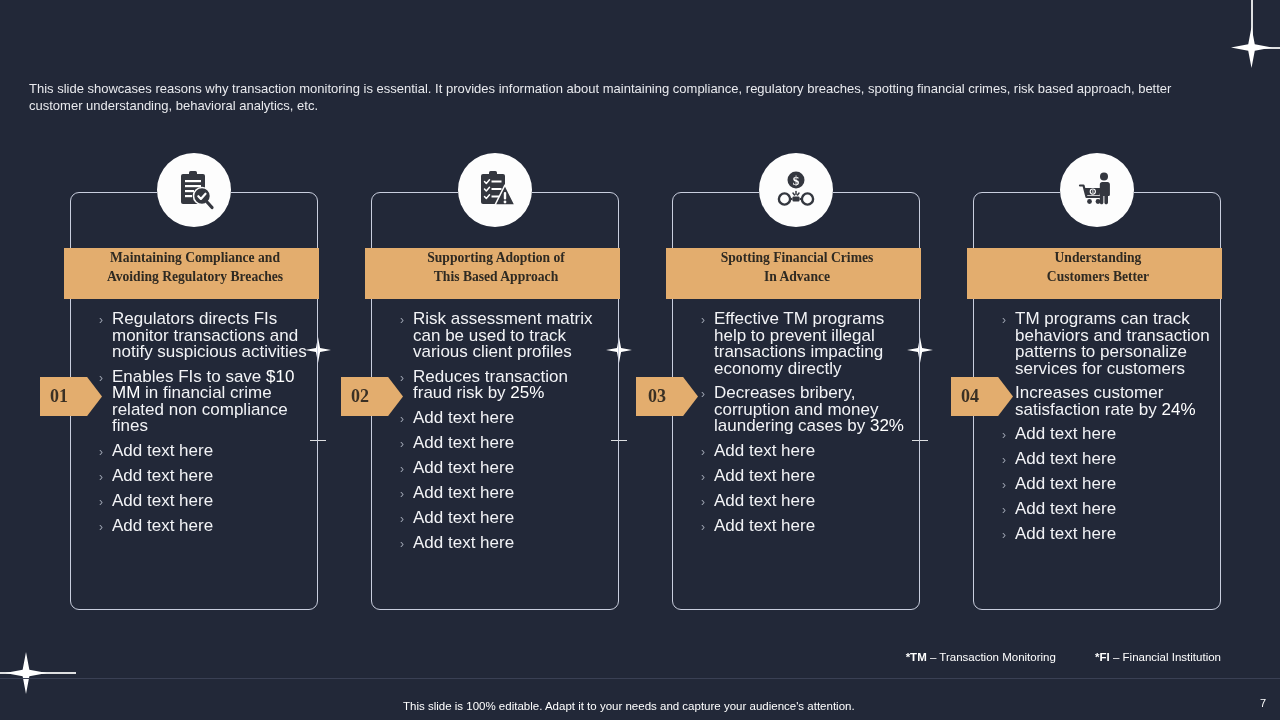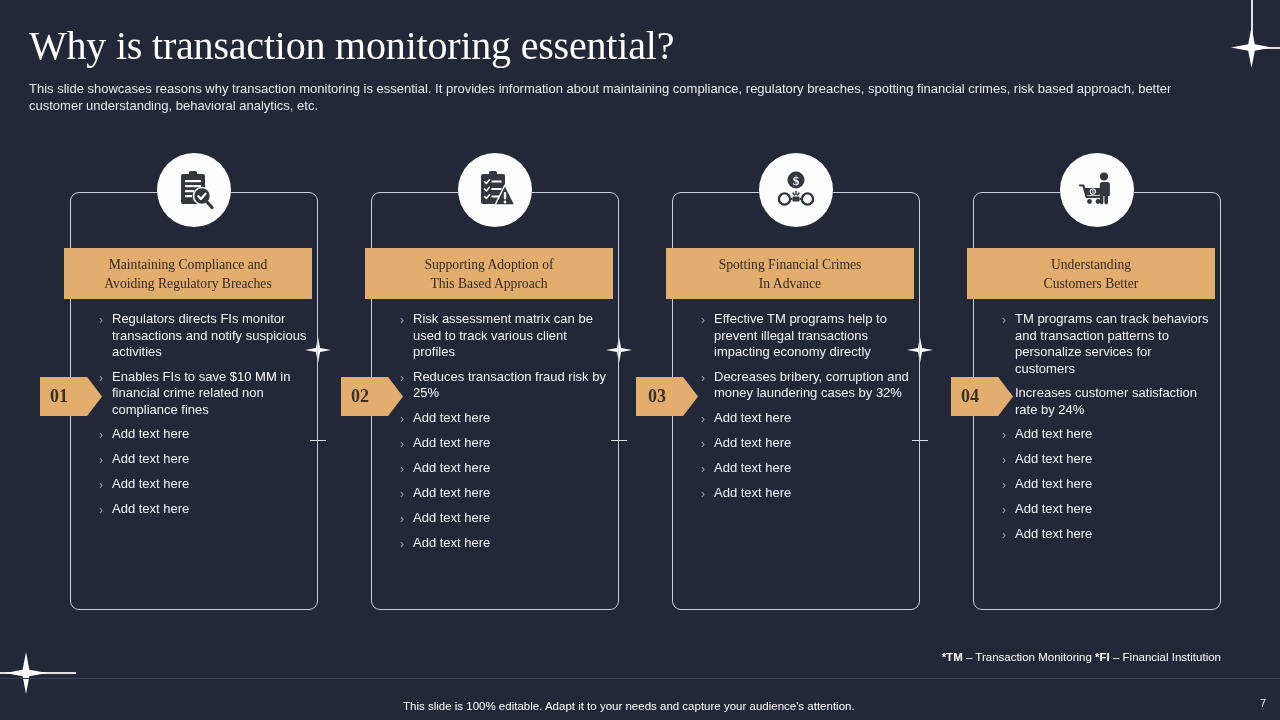--- a/index.html
+++ b/index.html
@@ -42,58 +42,59 @@
   .icon-circle{
     position:absolute;top:-40px;left:50%;transform:translateX(-50%);
     width:74px;height:74px;border-radius:50%;background:#fdfdfd;
     display:flex;align-items:center;justify-content:center;
     z-index:4;
   }
   .icon-circle svg{display:block;}
   .card-head{
     position:absolute;left:-7px;top:55px;width:248px;height:51px;
     background:#e3ad6e;
-    display:flex;align-items:center;justify-content:center;text-align:center;
+    display:flex;align-items:flex-start;justify-content:center;text-align:center;
     font-family:"Liberation Serif", serif;
-    font-weight:400;font-size:13.6px;line-height:19px;color:#2f2a22;
+    font-weight:700;font-size:13.6px;line-height:19px;color:#2f2a22;
     z-index:3;
+    padding-left:7px;
   }
   .bullets{
     position:absolute;left:28px;right:10px;top:118px;
   }
   .bullet{
     display:flex;gap:9px;align-items:flex-start;
     margin-bottom:8px;
   }
   .bullet .chev{
     color:#9aa0ae;font-size:12px;line-height:16px;flex:0 0 auto;padding-top:1px;
   }
   .bullet .btxt{
-    font-size:13px;line-height:16.5px;color:#f2f3f6;font-weight:400;
+    font-size:17px;line-height:16.5px;color:#f2f3f6;font-weight:400;
   }
   .bullet .btxt b{font-weight:400;color:#ffffff;}
 
   
   .badge{
     position:absolute;top:377px;width:62px;height:39px;
     background:#e3ad6e;
     clip-path:polygon(0 0, 76% 0, 100% 50%, 76% 100%, 0 100%);
     display:flex;align-items:center;justify-content:flex-start;
     font-family:"Liberation Serif", serif;
     font-weight:700;font-size:18px;color:#3a3024;
     padding-left:10px;box-sizing:border-box;
     z-index:6;
   }
 
   
   .footnote{
     position:absolute;right:59px;top:651px;
     font-size:11.5px;color:#ffffff;font-weight:400;
   }
-  .footnote b{font-weight:700;}
+  .footnote b{font-weight:700;margin-left:36px;}
   .footer-rule{
     position:absolute;left:0;right:0;top:678px;height:1px;background:#3a4054;
   }
   .footer-text{
     position:absolute;left:403px;top:700px;
     font-size:11.5px;color:#ffffff;
   }
   .page-no{
     position:absolute;right:14px;top:697px;
     font-size:11px;color:#ffffff;
@@ -108,21 +109,20 @@
     <div class="thinline" style="left:1251px;top:0;width:1.5px;height:48px;"></div>
     <div class="thinline" style="left:1258px;top:47px;width:22px;height:1.5px;"></div>
     <div class="star" style="left:1231px;top:27px;width:41px;height:41px;"></div>
   </div>
 
   <div>
     <div class="thinline" style="left:0;top:672px;width:76px;height:1.5px;"></div>
     <div class="star" style="left:5px;top:652px;width:42px;height:42px;"></div>
   </div>
 
-  <div class="title">Why is transaction monitoring essential?</div>
   <div class="subtitle">This slide showcases reasons why transaction monitoring is essential. It provides information about maintaining compliance, regulatory breaches, spotting financial crimes, risk based approach, better customer understanding, behavioral analytics, etc.</div>
 
   <div>
     <div class="star" style="left:305px;top:337px;width:26px;height:26px;"></div>
     <div class="thinline" style="left:310px;top:440px;width:16px;height:1px;"></div>
   </div>
   <div>
     <div class="star" style="left:606px;top:337px;width:26px;height:26px;"></div>
     <div class="thinline" style="left:611px;top:440px;width:16px;height:1px;"></div>
   </div>

